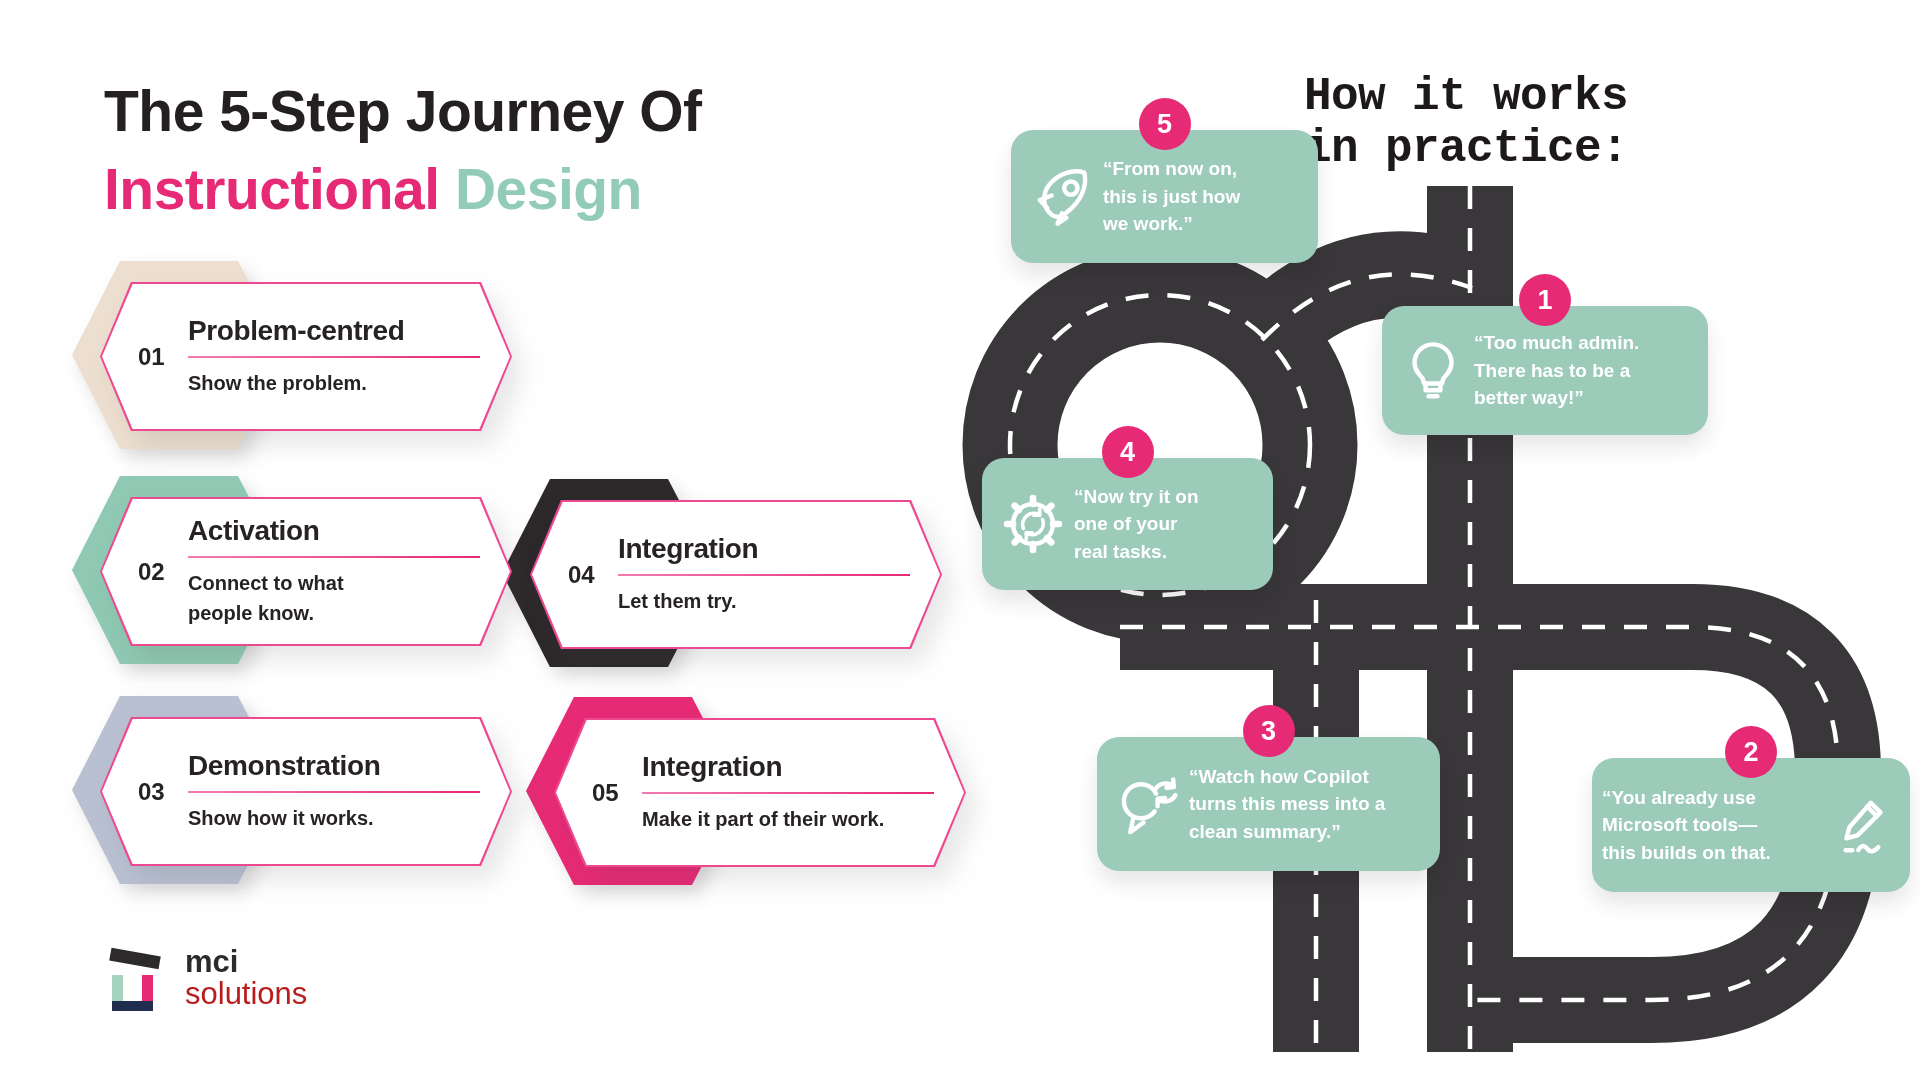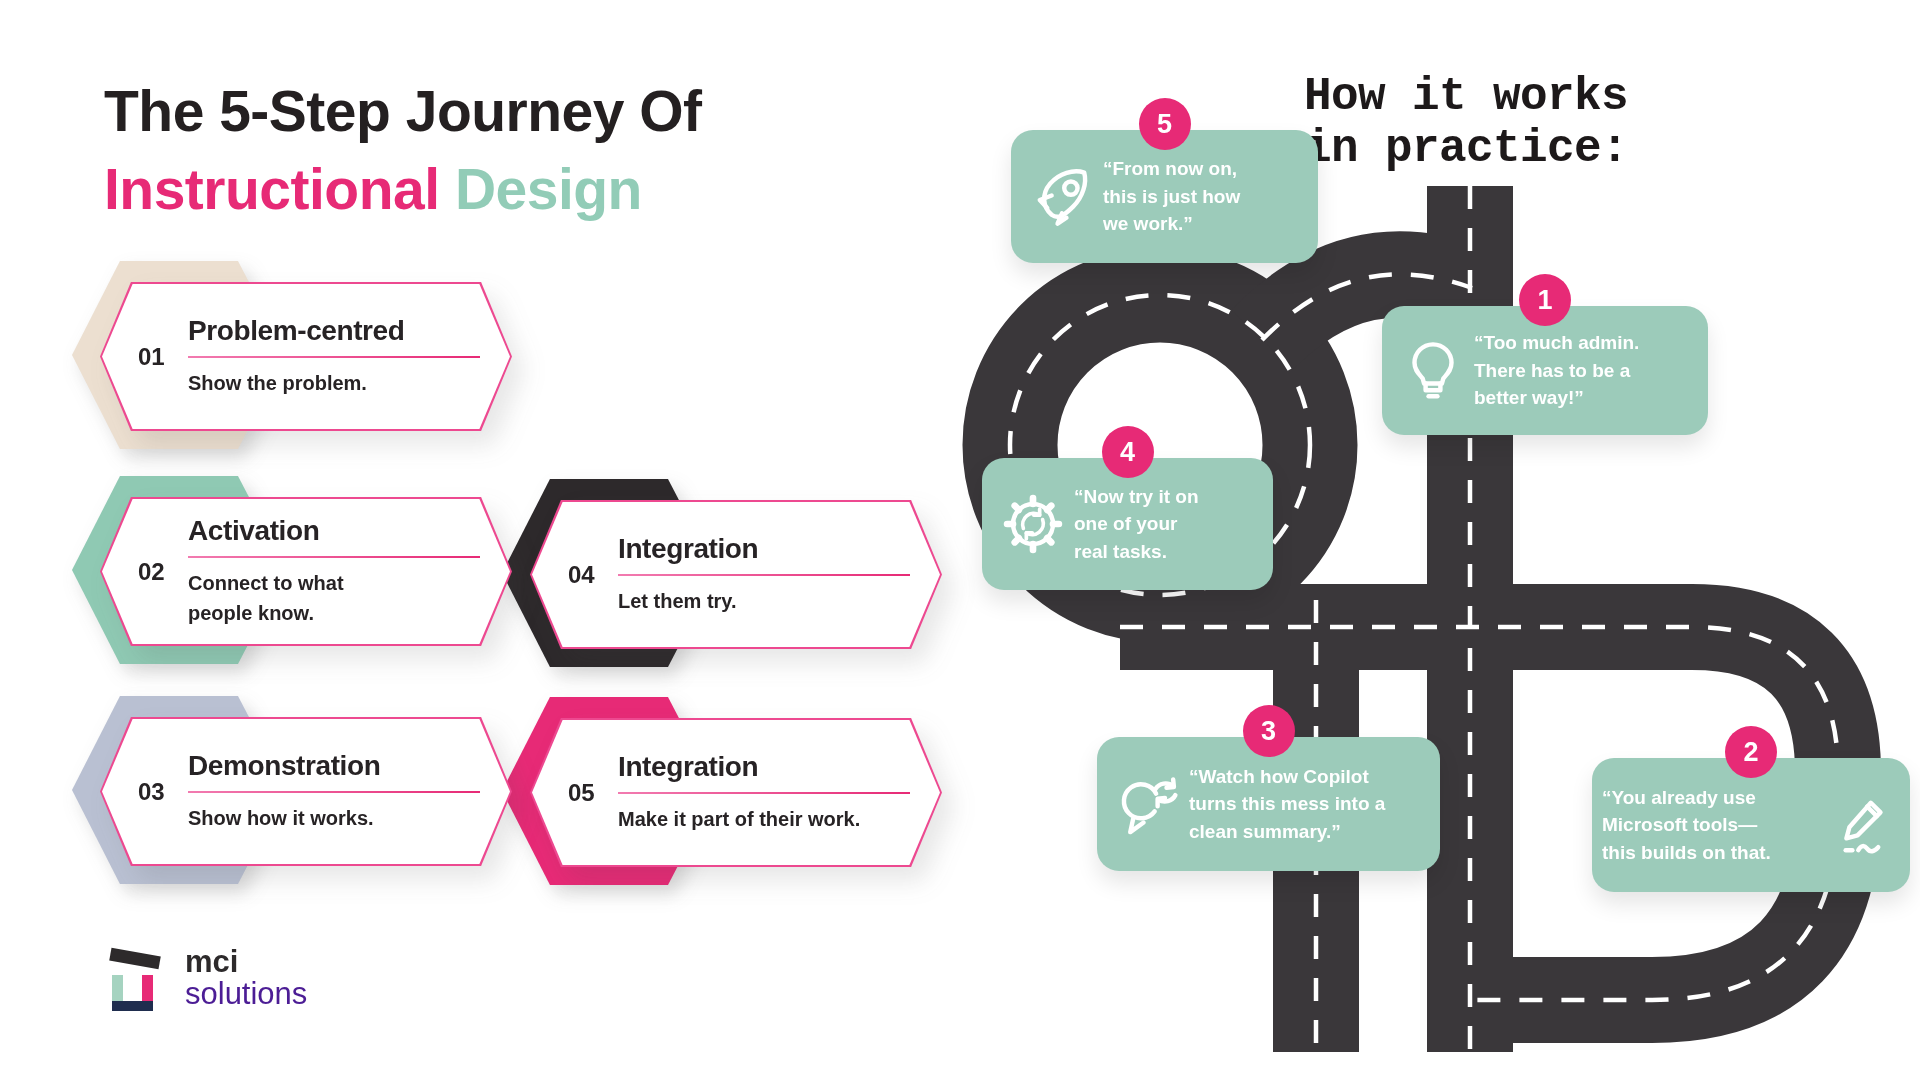--- a/index.html
+++ b/index.html
@@ -17,21 +17,21 @@
   .mt-line2{font-size:57px;font-weight:700;margin-top:12px;letter-spacing:-0.5px;}
   .mt-pink{color:#e72a76;}
   .mt-teal{color:#92ccb7;}
 
   
   .step{position:absolute;width:412px;height:149px;}
   .s1{left:100px;top:282px;}
   .s2{left:100px;top:497px;}
   .s3{left:100px;top:717px;}
   .s4{left:530px;top:500px;}
-  .s5{left:530px;top:718px;}
+  .s5{left:554px;top:718px;}
 
   .hexc-w{position:absolute;left:-28px;top:-21px;width:215px;height:188px;
           filter:drop-shadow(7px 9px 9px rgba(60,60,60,.18));z-index:0;}
   .hexc{width:100%;height:100%;
         clip-path:polygon(0 50%,22.3% 0,77.2% 0,100% 50%,77.2% 100%,22.3% 100%);}
   .s1 .hexc{background:#ecdfd0;}
   .s2 .hexc{background:#8fc9b3;}
   .s3 .hexc{background:#b9c0d2;}
   .s4 .hexc{background:#2d292b;}
   .s5 .hexc{background:#e72a76;}
@@ -79,21 +79,21 @@
 
   
   .logo{position:absolute;left:110px;top:946px;display:flex;align-items:flex-start;z-index:3;}
   .logo-mark{position:relative;width:52px;height:66px;}
   .lm-top{position:absolute;left:0;top:6px;width:50px;height:13px;background:#2d2a2b;transform:rotate(10deg);}
   .lm-left{position:absolute;left:2px;top:29px;width:11px;height:29px;background:#a5d3c0;}
   .lm-right{position:absolute;left:32px;top:29px;width:11px;height:29px;background:#e72a76;}
   .lm-bottom{position:absolute;left:2px;top:55px;width:41px;height:10px;background:#1f2d4e;}
   .logo-text{margin-left:23px;}
   .logo-mci{font-size:31px;font-weight:700;color:#2d2a2b;line-height:1.02;}
-  .logo-solutions{font-size:31px;font-weight:400;color:#4c1d95;line-height:1.06;}
+  .logo-solutions{font-size:31px;font-weight:400;color:#b91c1c;line-height:1.06;}
 </style>
 </head>
 <body>
 
 <div class="stage">
 
   <svg class="road-svg" viewBox="0 0 1920 1080" aria-hidden="true">
     <g stroke="#3a373a" fill="none" stroke-linejoin="round">
       <ellipse cx="1160" cy="445" rx="150" ry="150" stroke-width="95"></ellipse>
       <path d="M1262,340 C1330,270 1400,262 1472,288" stroke-width="86"></path>

